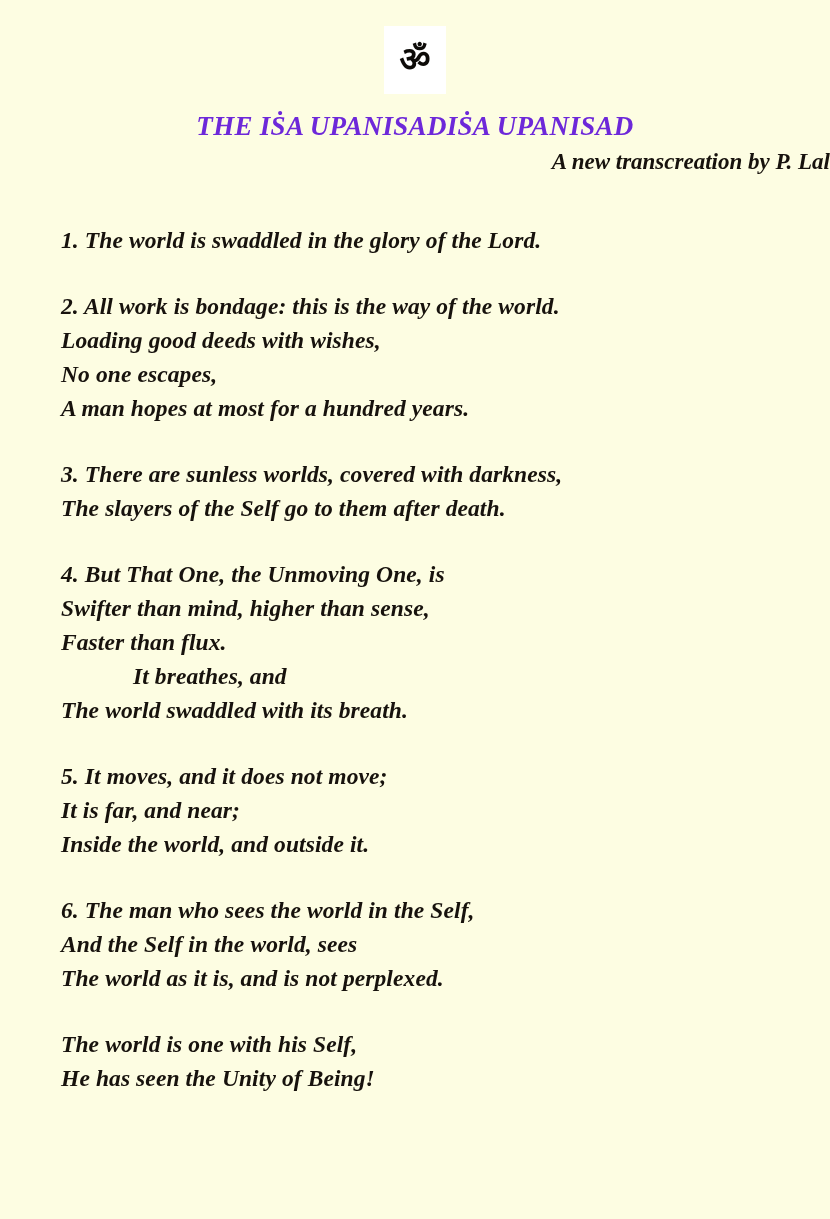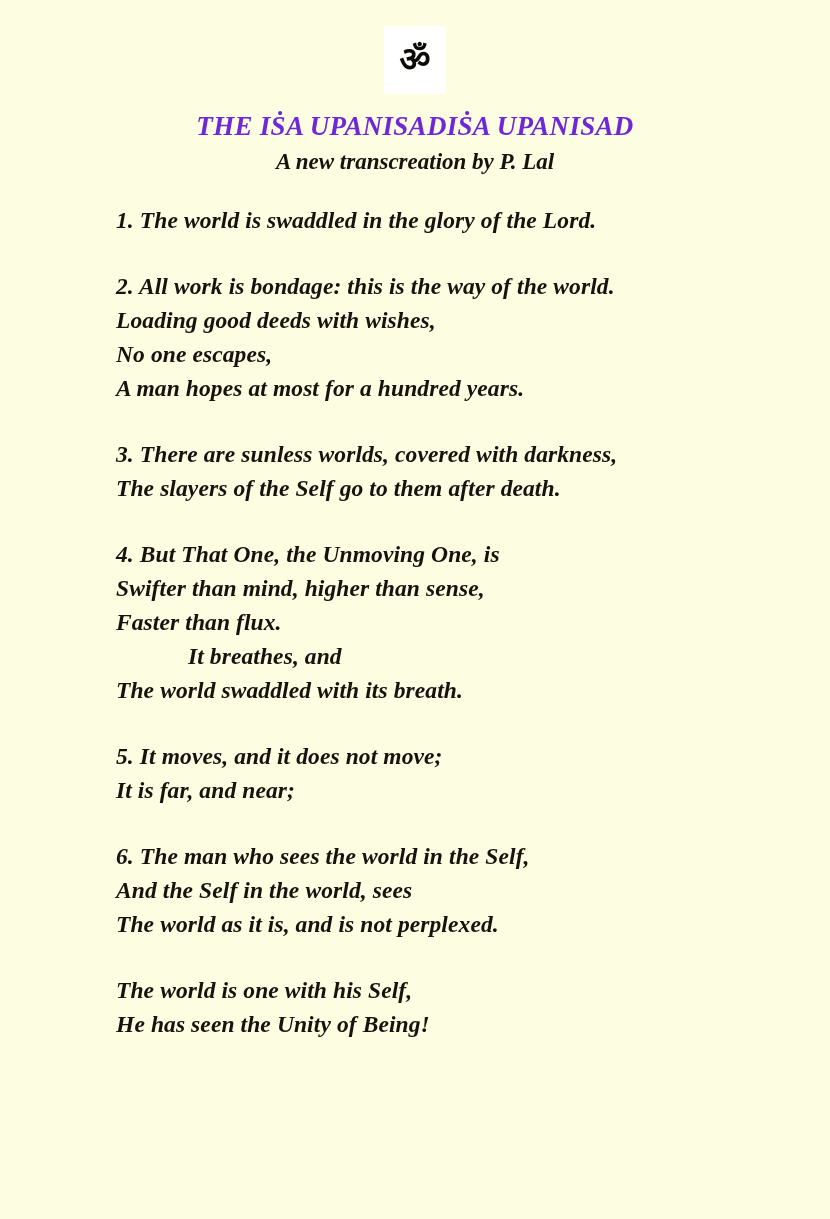--- a/index.html
+++ b/index.html
@@ -60,26 +60,27 @@
     white-space: nowrap;
   }
 
   .doc-subtitle {
     margin-top: 7px;
     font-size: 23px;
     font-style: italic;
     font-weight: 700;
     color: #17120d;
     line-height: 1.15;
+    text-align: right;
   }
 
   
   .verses {
-    margin-top: 28px;
-    padding-left: 116px;
+    margin-top: 48px;
+    padding-left: 61px;
     padding-right: 30px;
   }
 
   .verse {
     margin-bottom: 32px;
   }
 
   .verse:last-child {
     margin-bottom: 0;
   }
@@ -133,20 +134,21 @@
       <div class="verse">
         <div class="verse-line">4. But That One, the Unmoving One, is</div>
         <div class="verse-line">Swifter than mind, higher than sense,</div>
         <div class="verse-line">Faster than flux.</div>
         <div class="verse-line indent">It breathes, and</div>
         <div class="verse-line">The world swaddled with its breath.</div>
       </div>
       <div class="verse">
         <div class="verse-line">5. It moves, and it does not move;</div>
         <div class="verse-line">It is far, and near;</div>
+        <div class="verse-line">Inside the world, and outside it.</div>
       </div>
       <div class="verse">
         <div class="verse-line">6. The man who sees the world in the Self,</div>
         <div class="verse-line">And the Self in the world, sees</div>
         <div class="verse-line">The world as it is, and is not perplexed.</div>
       </div>
       <div class="verse">
         <div class="verse-line">The world is one with his Self,</div>
         <div class="verse-line">He has seen the Unity of Being!</div>
       </div>

